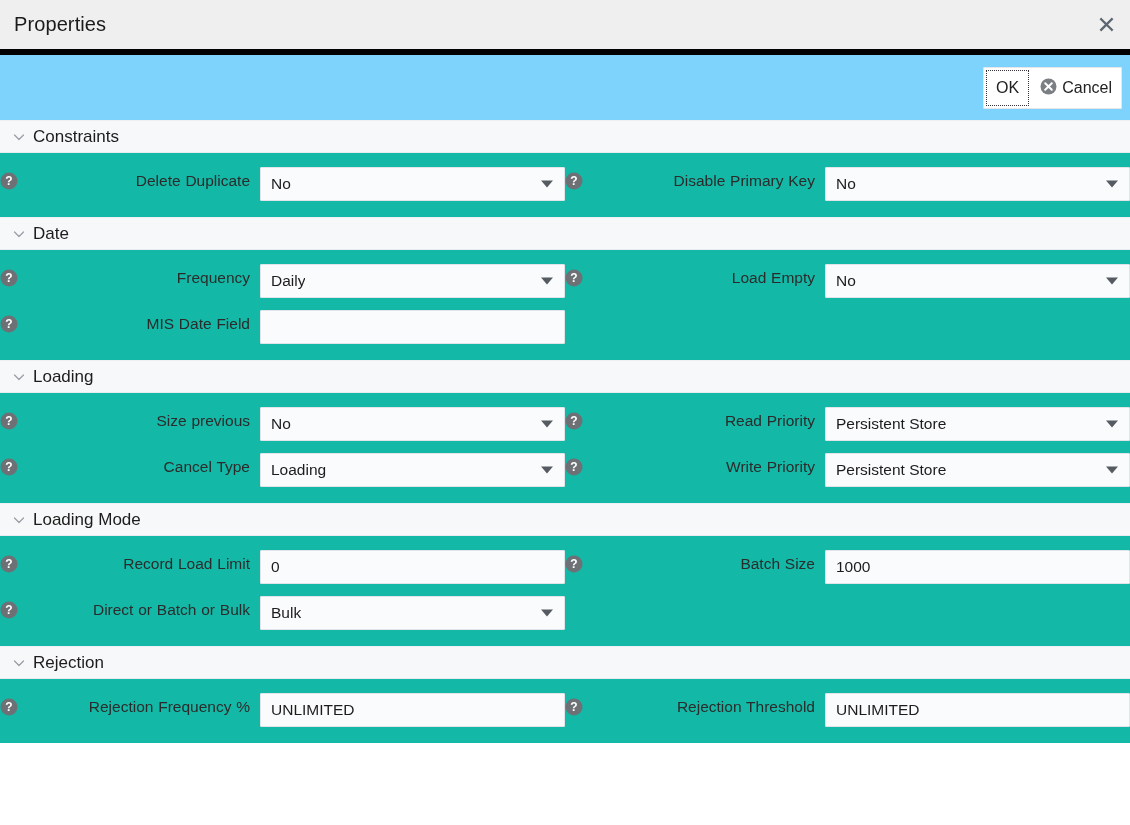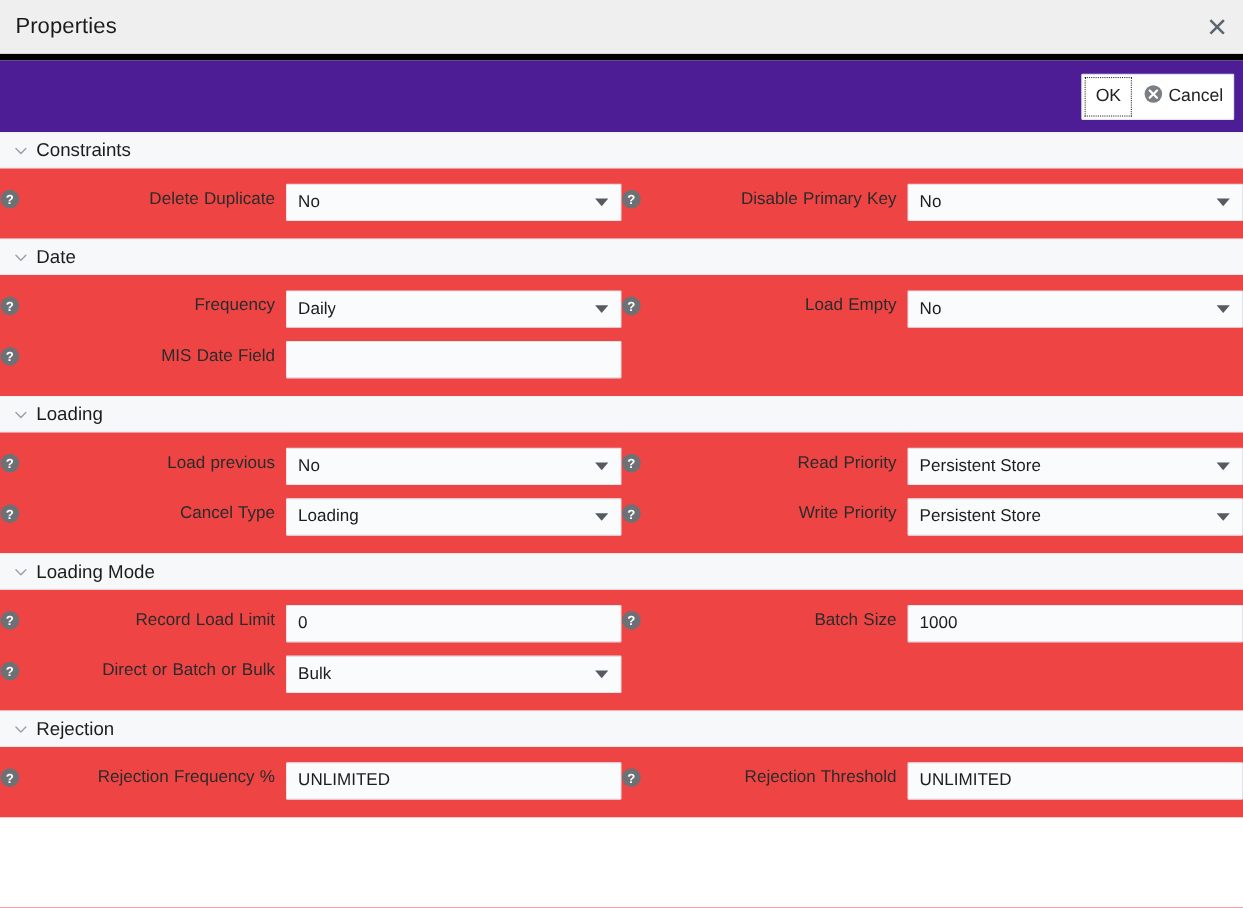--- a/index.html
+++ b/index.html
@@ -42,21 +42,21 @@
     display: flex;
     align-items: center;
     justify-content: center;
     cursor: pointer;
   }
   .titlebar-close svg { display: block; }
 
   
   .toolbar {
     height: 65px;
-    background: #4c1d95;
+    background: #7dd3fc;
     position: relative;
     box-sizing: border-box;
   }
   .btn-group {
     position: absolute;
     right: 8px;
     top: 12px;
     display: flex;
     align-items: stretch;
     background: #ffffff;
@@ -79,21 +79,21 @@
   }
   .btn-ok {
     outline: 1px dotted #333333;
     outline-offset: -3px;
     padding: 0 12px;
   }
   .cancel-icon { display: block; flex: 0 0 auto; }
 
   
   .form-body {
-    background: #ef4444;
+    background: #14b8a6;
   }
   .section-header {
     background: #f7f8f9;
     border-top: 1px solid #eef1f4;
     border-bottom: 1px solid #e8ecf0;
     height: 33px;
     display: flex;
     align-items: center;
     padding-left: 12px;
     box-sizing: border-box;
@@ -334,21 +334,21 @@
         <span class="section-title">Loading</span>
       </div>
       <div class="section-rows">
         <div class="row">
           <div class="cell cell-left">
             <div class="label-wrap">
               <span class="help-icon"><svg width="18" height="18" viewBox="0 0 18 18" aria-hidden="true">
                   <circle cx="9" cy="9" r="8.5" fill="#6d7176"></circle>
                   <text x="9" y="13.4" text-anchor="middle" font-family="Liberation Sans, sans-serif" font-size="12" font-weight="bold" fill="#ffffff">?</text>
                 </svg></span>
-              <span class="field-label">Load previous</span>
+              <span class="field-label">Size previous</span>
             </div>
             <div class="control">
               <div class="input-box select">
                 <span class="input-value">No</span>
                 <span class="caret"></span>
               </div>
             </div>
           </div>
           <div class="cell cell-right">
             <div class="label-wrap">

